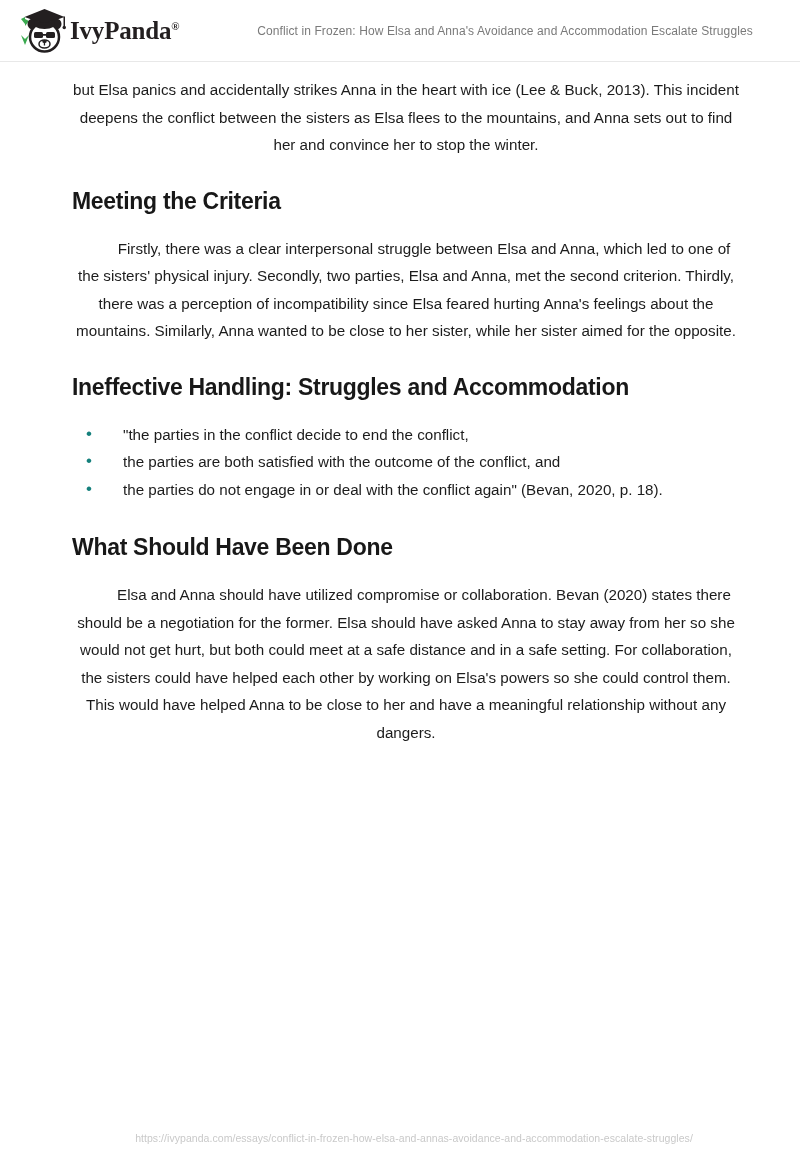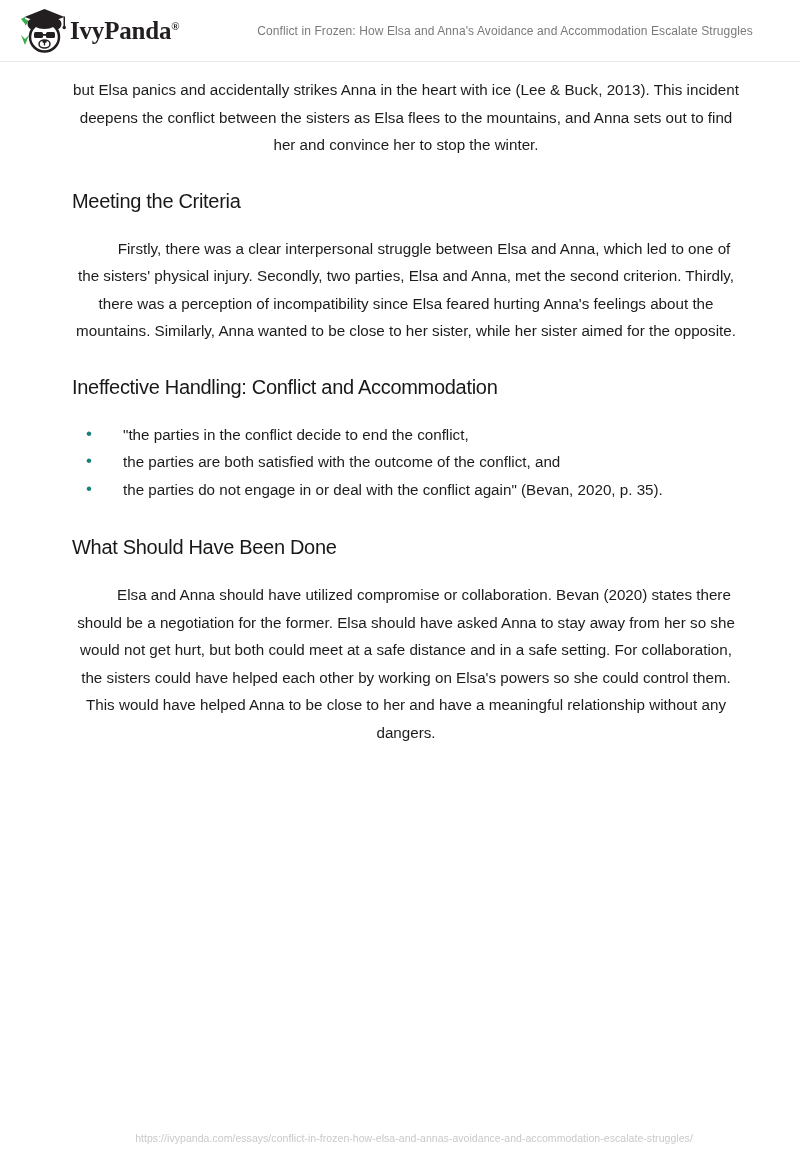--- a/index.html
+++ b/index.html
@@ -95,22 +95,22 @@
     line-height: 27.5px;
     color: #1c1c1c;
     margin: 0 0 6px 0;
     text-align: center;
   }
   p.indent {
     text-indent: 36px;
   }
 
   h2.section-heading {
-    font-size: 20px;
-    font-weight: normal;
+    font-size: 23px;
+    font-weight: bold;
     line-height: 40px;
     color: #181818;
     margin: 22px 0 14px 0;
     letter-spacing: -0.3px;
   }
   h2.tight-top { margin-top: 24px; }
 
   ul.bullet-list {
     list-style: none;
     margin: 6px 0 10px 0;
@@ -193,27 +193,27 @@
   </div>
 
   <div class="content">
 
     <p class="body-text">but Elsa panics and accidentally strikes Anna in the heart with ice (Lee &amp; Buck, 2013). This incident deepens the conflict between the sisters as Elsa flees to the mountains, and Anna sets out to find her and convince her to stop the winter.</p>
 
     <h2 class="section-heading">Meeting the Criteria</h2>
 
     <p class="body-text indent">Firstly, there was a clear interpersonal struggle between Elsa and Anna, which led to one of the sisters' physical injury. Secondly, two parties, Elsa and Anna, met the second criterion. Thirdly, there was a perception of incompatibility since Elsa feared hurting Anna's feelings about the mountains. Similarly, Anna wanted to be close to her sister, while her sister aimed for the opposite.</p>
 
-    <h2 class="section-heading">Ineffective Handling: Conflict and Accommodation</h2>
+    <h2 class="section-heading">Ineffective Handling: Struggles and Accommodation</h2>
 
 
     <ul class="bullet-list">
       <li>"the parties in the conflict decide to end the conflict,</li>
       <li>the parties are both satisfied with the outcome of the conflict, and</li>
-      <li>the parties do not engage in or deal with the conflict again" (Bevan, 2020, p. 35).</li>
+      <li>the parties do not engage in or deal with the conflict again" (Bevan, 2020, p. 18).</li>
     </ul>
 
 
     <h2 class="section-heading tight-top">What Should Have Been Done</h2>
 
     <p class="body-text indent">Elsa and Anna should have utilized compromise or collaboration. Bevan (2020) states there should be a negotiation for the former. Elsa should have asked Anna to stay away from her so she would not get hurt, but both could meet at a safe distance and in a safe setting. For collaboration, the sisters could have helped each other by working on Elsa's powers so she could control them. This would have helped Anna to be close to her and have a meaningful relationship without any dangers.</p>
 
   </div>
 
   <div class="page-footer">

